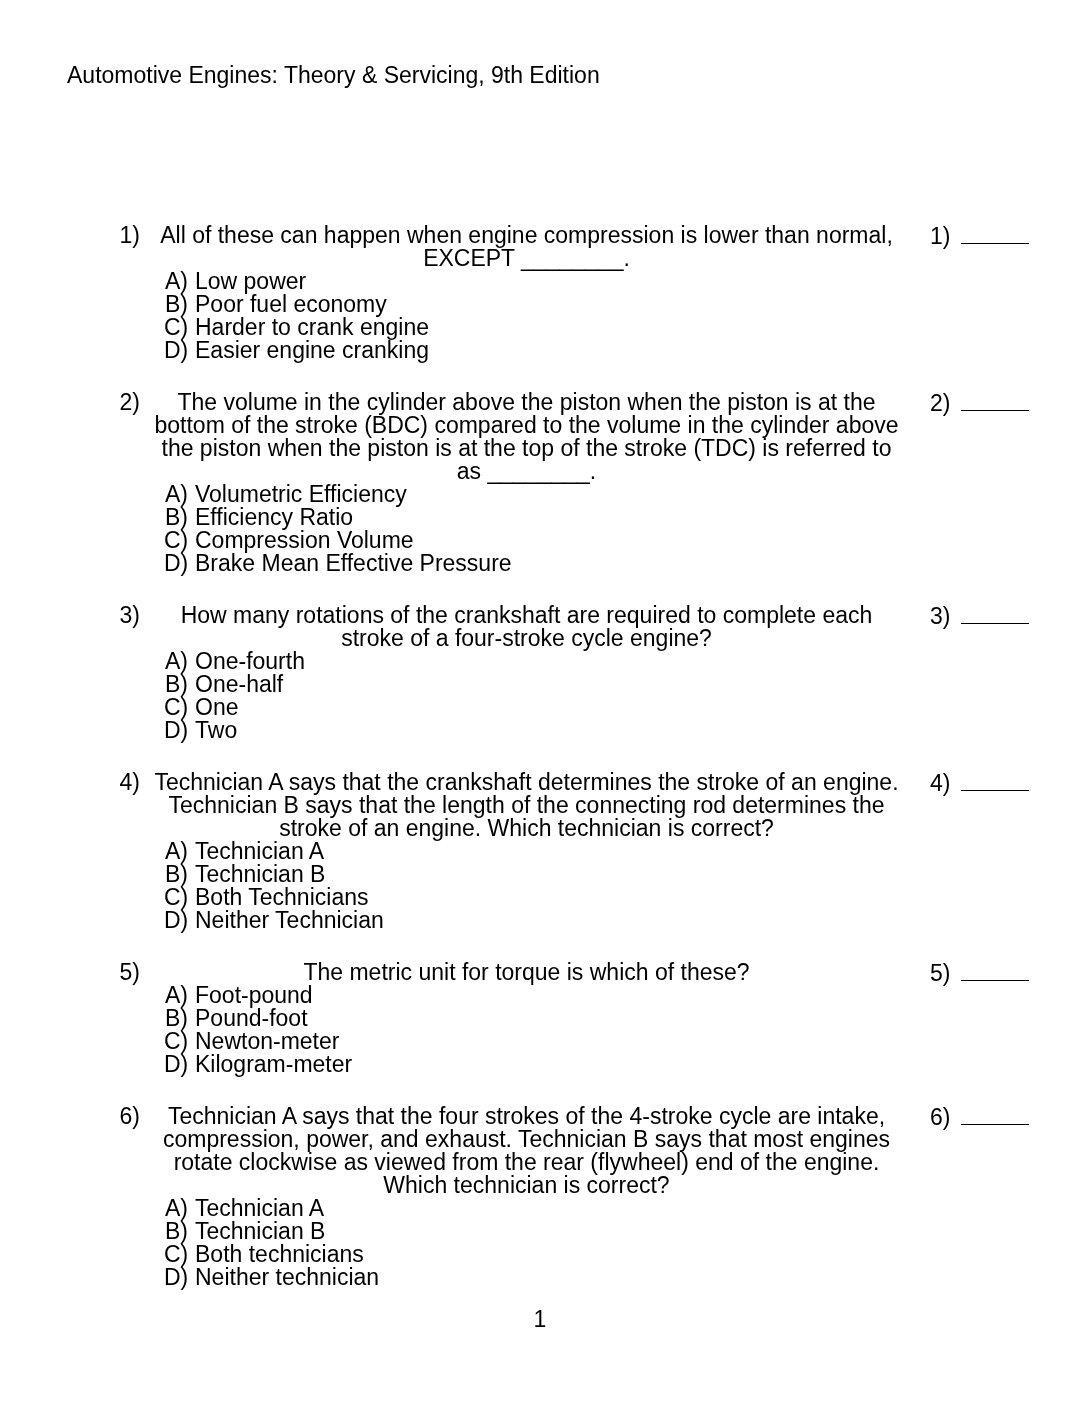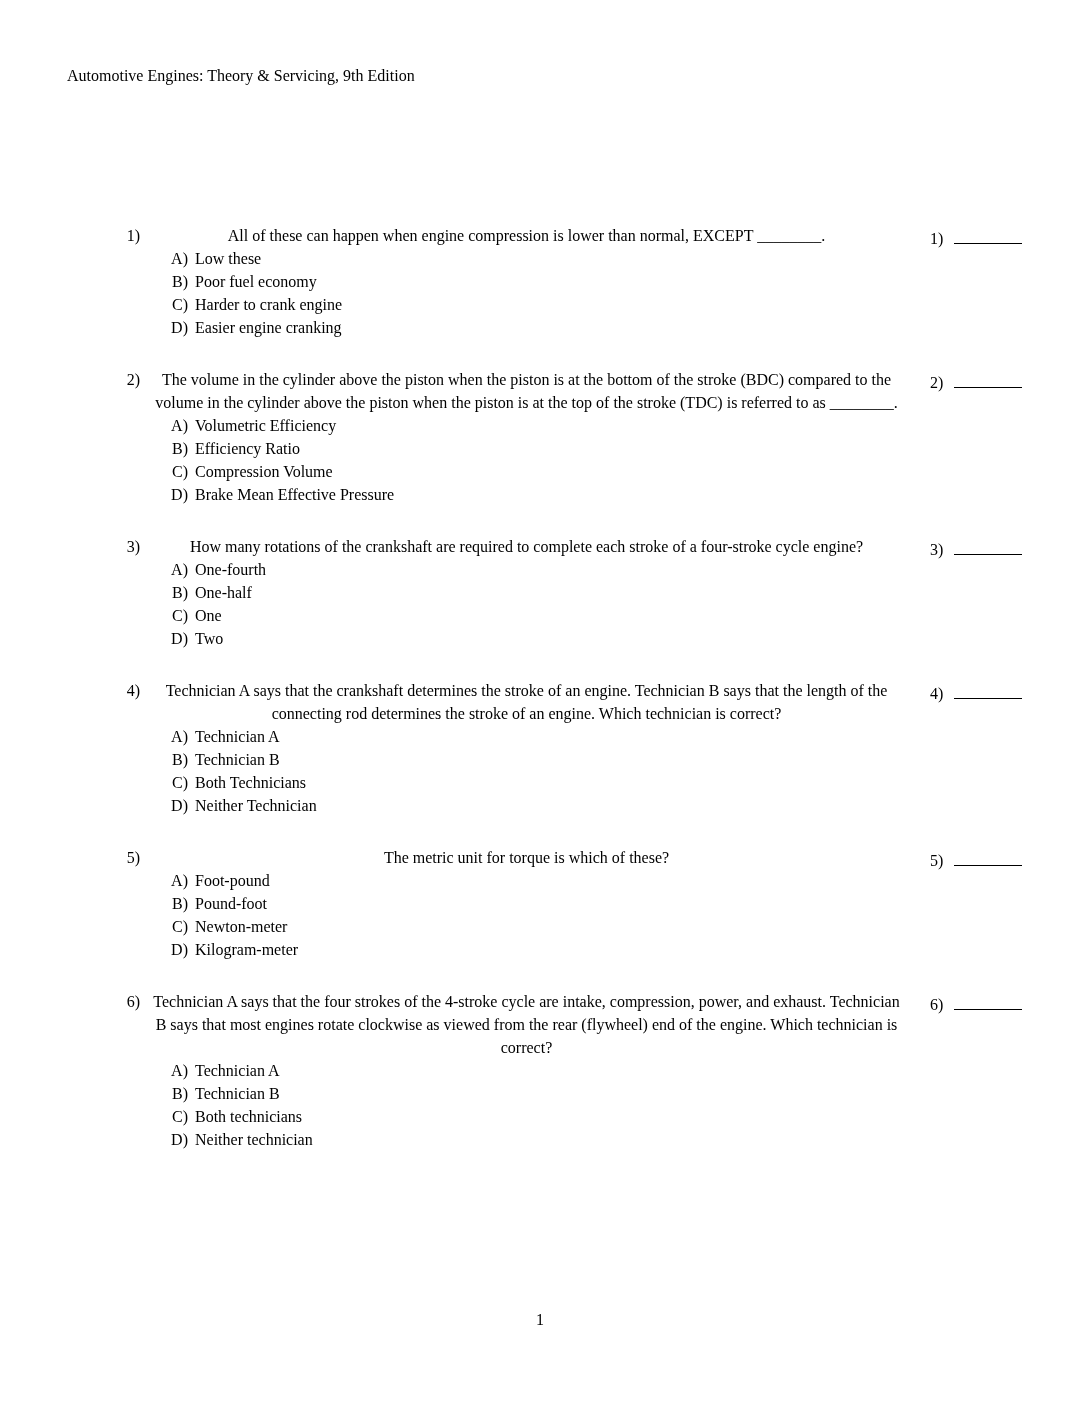--- a/index.html
+++ b/index.html
@@ -6,22 +6,22 @@
     margin: 0;
     padding: 0;
     background: #ffffff;
   }
   .page {
     position: relative;
     width: 1080px;
     height: 1408px;
     background: #ffffff;
     color: #000000;
-    font-family: Liberation Serif, serif;
-    font-size: 16px;
+    font-family: Liberation Sans, sans-serif;
+    font-size: 23px;
     line-height: 23px;
     overflow: hidden;
   }
   .header {
     position: absolute;
     top: 64px;
     left: 67px;
   }
   .name-row {
     position: absolute;
@@ -117,21 +117,21 @@
   <div class="questions" id="questions">
       <div class="question">
         <div class="q-body">
           <span class="q-num">1)</span>
           <span class="q-text">All of these can happen when engine compression is lower than normal, EXCEPT ________.</span>
         </div>
         <div class="answer-slot"><span>1)</span><span class="a-line"></span></div>
         <div class="options">
           <div class="option">
             <span class="opt-letter">A)</span>
-            <span class="opt-label">Low these</span>
+            <span class="opt-label">Low power</span>
           </div>
           <div class="option">
             <span class="opt-letter">B)</span>
             <span class="opt-label">Poor fuel economy</span>
           </div>
           <div class="option">
             <span class="opt-letter">C)</span>
             <span class="opt-label">Harder to crank engine</span>
           </div>
           <div class="option">

